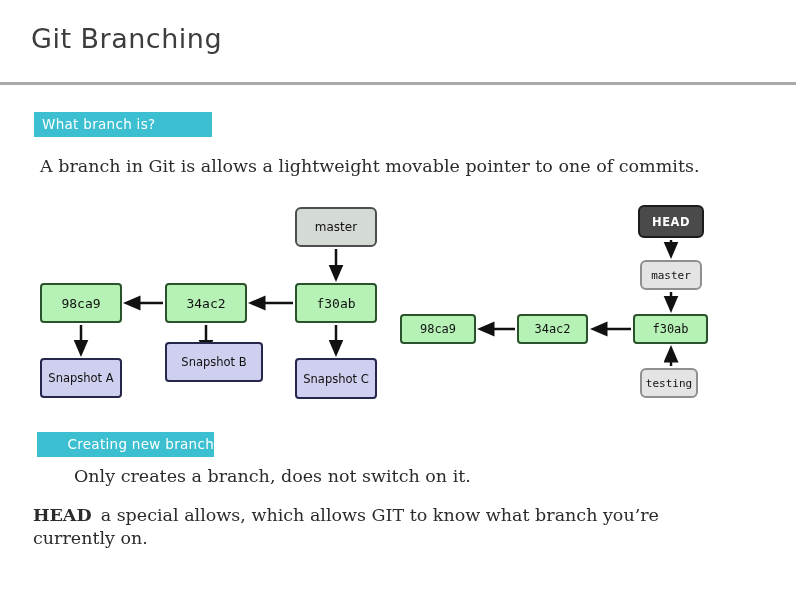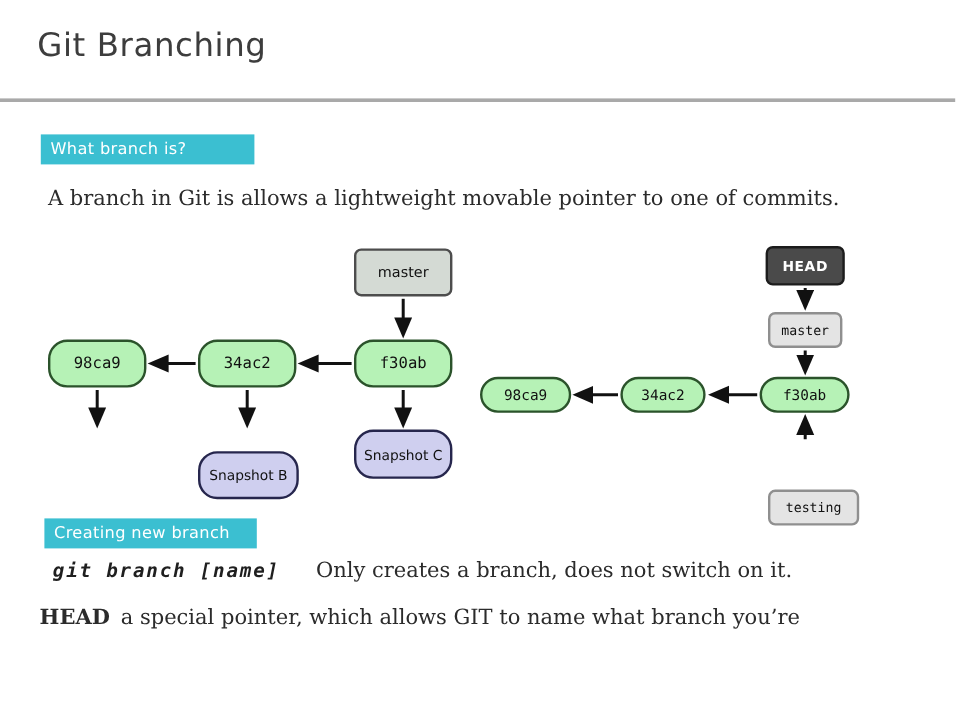--- a/index.html
+++ b/index.html
@@ -19,21 +19,21 @@
     background:var(--rule,#a9a9a9);
   }
 
   
   .badge {
     position:absolute; box-sizing:border-box; height:25px;
     background:var(--accent,#3bbfd1); color:#ffffff;
     font-size:13.5px; line-height:25px; padding-left:8px; letter-spacing:0.3px;
   }
   .badge1 { left:34px; top:112px; width:178px; }
-  .badge2 { left:37px; top:432px; width:177px; }
+  .badge2 { left:37px; top:432px; width:177px;text-align:right; }
 
   
   .serif {
     font-family:"DejaVu Serif","Liberation Serif",serif;
     color:var(--text,#2b2b2b); font-size:17.5px;
   }
   .p1 { position:absolute; left:40px; top:156px; margin:0; white-space:nowrap; }
 
   .cmdrow { position:absolute; left:44px; top:466px; display:flex; align-items:baseline; }
   .cmd {
@@ -50,21 +50,21 @@
   
   .diagram { position:absolute; }
   .diagram-left  { left:38px;  top:200px; width:352px; height:210px; }
   .diagram-right { left:398px; top:200px; width:360px; height:210px; }
   .diagram svg { position:absolute; left:0; top:0; }
   .arrowline { stroke:var(--arrow,#111111); stroke-width:2.5; }
 
   .node {
     position:absolute; box-sizing:border-box;
     display:flex; align-items:center; justify-content:center;
-    border-radius:16px; color:#111;
+    border-radius:4px; color:#111;
   }
   .commit {
     background:var(--green_fill,#b6f2b6); border:2px solid var(--green_border,#2b532b);
     font-family:"DejaVu Sans Mono","Liberation Mono",monospace; font-size:13px;
   }
   .diagram-right .commit { font-size:12px; }
   .snapshot {
     background:var(--purple_fill,#cfcfef); border:2px solid var(--purple_border,#26264d);
     font-size:11.5px;
   }
@@ -104,21 +104,22 @@
       <line class="arrowline" x1="255" y1="103" x2="215" y2="103" marker-end="url(#ah1)"></line>
       <line class="arrowline" x1="125" y1="103" x2="90" y2="103" marker-end="url(#ah1)"></line>
       <line class="arrowline" x1="43" y1="125" x2="43" y2="152" marker-end="url(#ah1)"></line>
       <line class="arrowline" x1="168" y1="125" x2="168" y2="152" marker-end="url(#ah1)"></line>
       <line class="arrowline" x1="298" y1="125" x2="298" y2="152" marker-end="url(#ah1)"></line>
     </svg>
     <div class="node branch-l" style="left:257px; top:7px;  width:82px; height:40px;">master</div>
     <div class="node commit" style="left:2px;   top:83px; width:82px; height:40px;">98ca9</div>
     <div class="node commit" style="left:127px; top:83px; width:82px; height:40px;">34ac2</div>
     <div class="node commit" style="left:257px; top:83px; width:82px; height:40px;">f30ab</div>
-    <div class="node snapshot" style="left:127px; top:176px; width:84px; height:40px;text-align:center;">Snapshot B</div>
+    <div class="node snapshot" style="left:2px;   top:158px; width:82px; height:40px;">Snapshot A</div>
+    <div class="node snapshot" style="left:127px; top:142px; width:98px; height:40px;text-align:center;">Snapshot B</div>
     <div class="node snapshot" style="left:257px; top:158px; width:82px; height:41px;">Snapshot C</div>
   </div>
 
   <div class="diagram diagram-right">
     <svg width="360" height="210">
       <defs>
         <marker id="ah2" markerWidth="9" markerHeight="8" refX="5" refY="3" orient="auto">
           <path d="M0,0 L7,3 L0,6 z" style="fill:var(--arrow,#111111)"></path>
         </marker>
       </defs>
@@ -126,29 +127,29 @@
       <line class="arrowline" x1="273" y1="92" x2="273" y2="108" marker-end="url(#ah2)"></line>
       <line class="arrowline" x1="273" y1="166" x2="273" y2="150" marker-end="url(#ah2)"></line>
       <line class="arrowline" x1="233" y1="129" x2="197" y2="129" marker-end="url(#ah2)"></line>
       <line class="arrowline" x1="117" y1="129" x2="84" y2="129" marker-end="url(#ah2)"></line>
     </svg>
     <div class="node head-node" style="left:240px; top:5px;   width:66px; height:33px;">HEAD</div>
     <div class="node branch-r" style="left:242px; top:60px;  width:62px; height:30px;">master</div>
     <div class="node commit" style="left:2px;   top:114px; width:76px; height:30px;">98ca9</div>
     <div class="node commit" style="left:119px; top:114px; width:71px; height:30px;">34ac2</div>
     <div class="node commit" style="left:235px; top:114px; width:75px; height:30px;">f30ab</div>
-    <div class="node branch-r" style="left:242px; top:168px; width:76px; height:30px;margin-top:40px;">testing</div>
+    <div class="node branch-r" style="left:242px; top:168px; width:58px; height:30px;">testing</div>
   </div>
 
   <div class="badge badge2">Creating new branch</div>
 
   <div class="cmdrow">
-    <span class="cmd">git branch [name]</span>
     <span class="serif">Only creates a branch, does not switch on it.</span>
   </div>
 
   <div class="headnote serif">
     <div class="line">
-      <span class="term">HEAD</span><span>a special pointer, which allows GIT to name what branch you’re</span>
+      <span class="term">HEAD</span><span>a special allows, which allows GIT to know what branch you’re</span>
     </div>
+    <div class="line">currently on.</div>
   </div>
 
 </div>
 
 </body></html>

